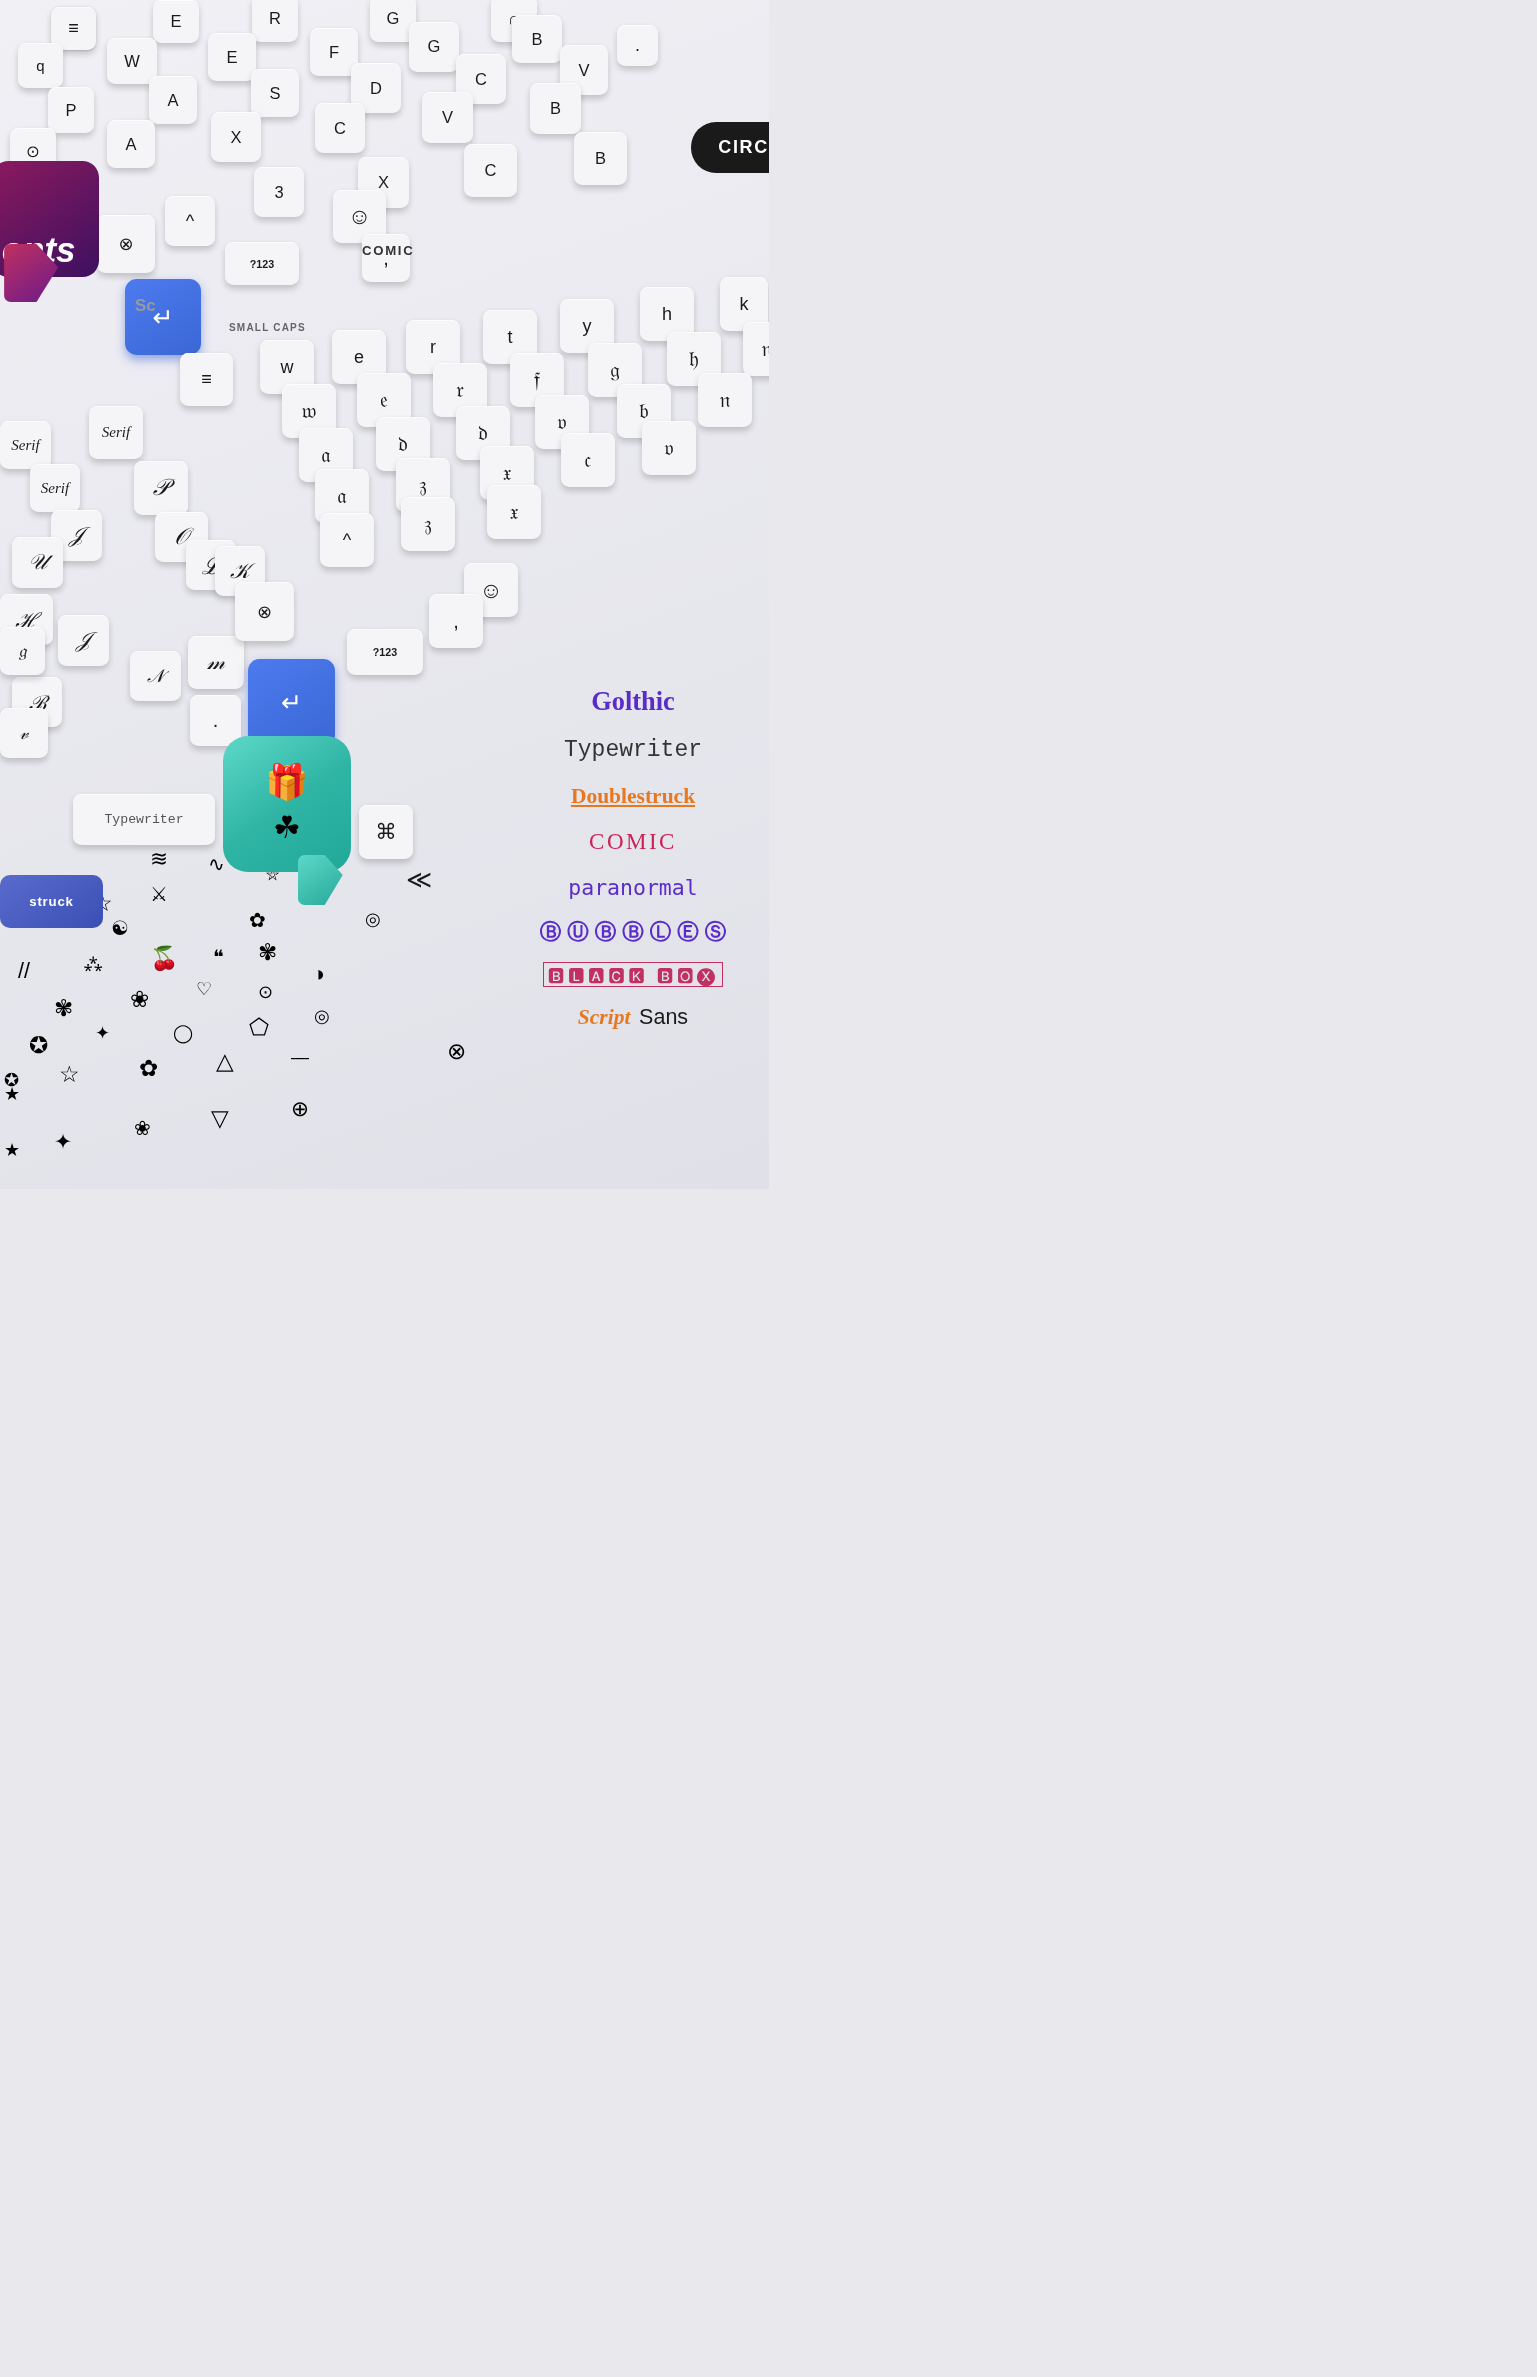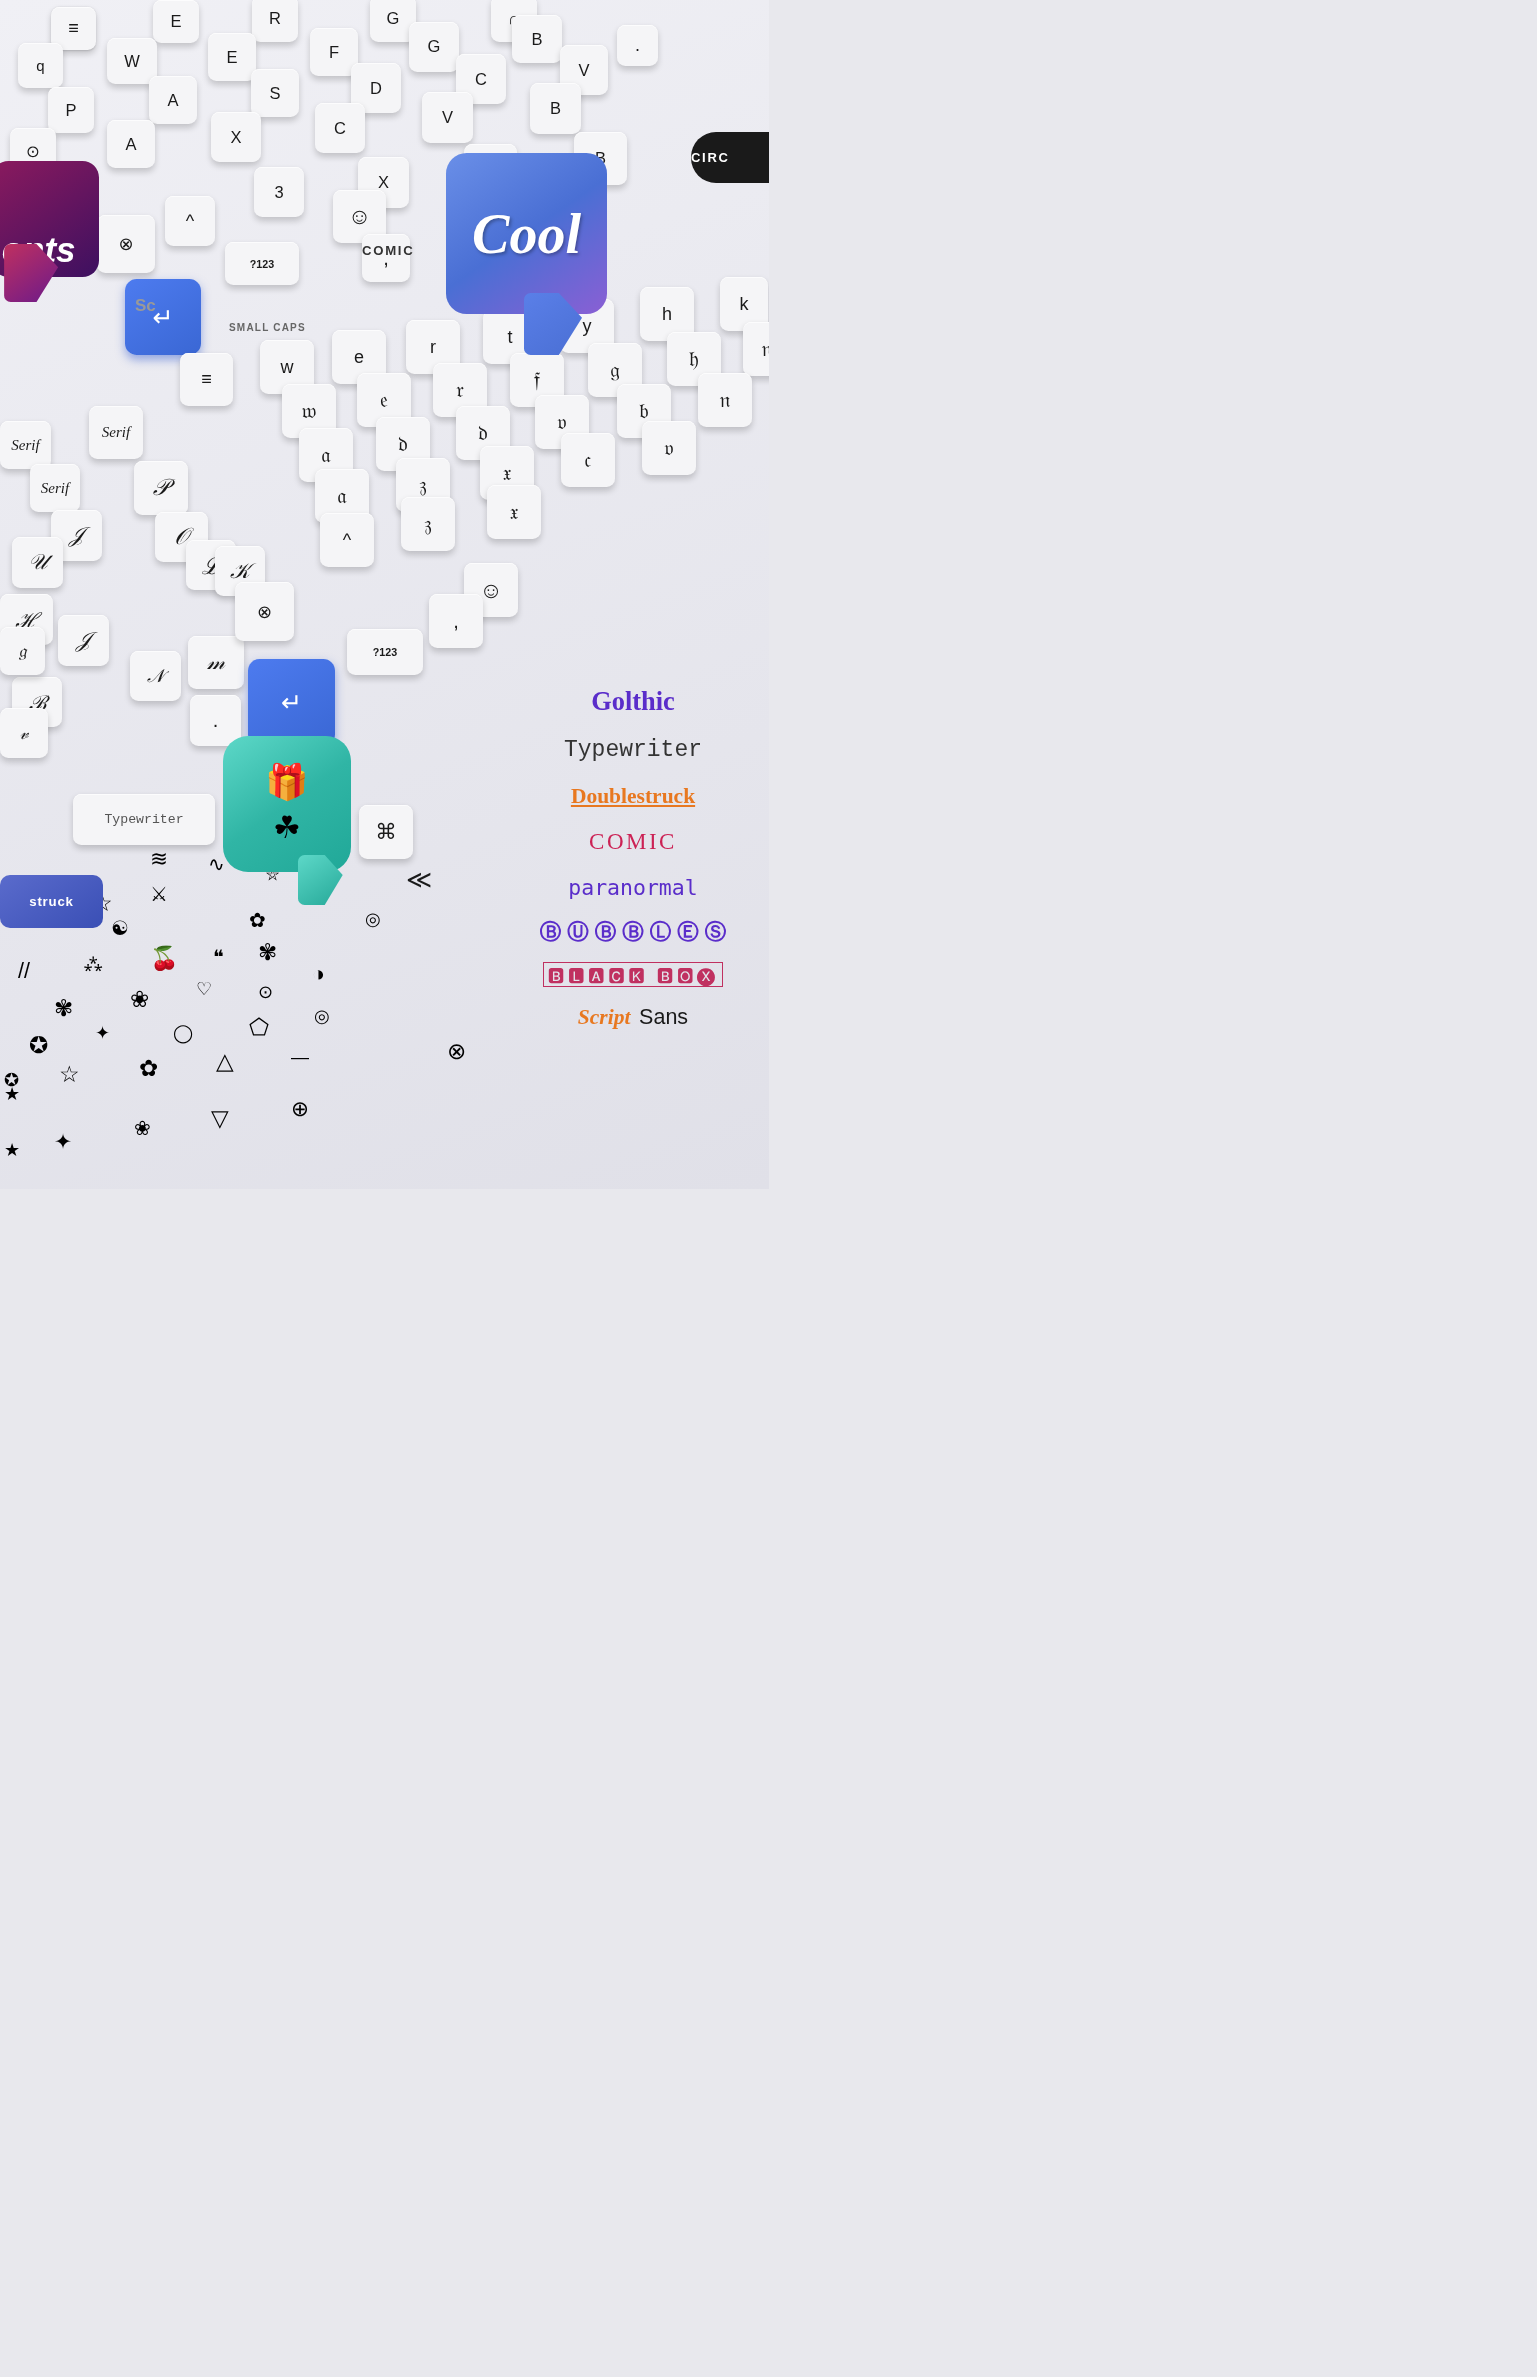--- a/index.html
+++ b/index.html
@@ -241,21 +241,21 @@
   <div class="key" style="position:absolute;left:456px;top:54px;width:50px;height:50px;border-radius:8.3px;font-size:16.5px;display:flex;align-items:center;justify-content:center;background:#f5f5f7;box-shadow:0 3.3px 6.6px rgba(0,0,0,0.18),inset 0 0.8px 0 rgba(255,255,255,0.9);">C</div>
   <div class="key" style="position:absolute;left:560px;top:45px;width:48px;height:50px;border-radius:8.3px;font-size:16.5px;display:flex;align-items:center;justify-content:center;background:#f5f5f7;box-shadow:0 3.3px 6.6px rgba(0,0,0,0.18),inset 0 0.8px 0 rgba(255,255,255,0.9);">V</div>
 
   <div class="key" style="position:absolute;left:10px;top:128px;width:46px;height:46px;border-radius:8.3px;font-size:16.5px;display:flex;align-items:center;justify-content:center;background:#f5f5f7;box-shadow:0 3.3px 6.6px rgba(0,0,0,0.18),inset 0 0.8px 0 rgba(255,255,255,0.9);">⊙</div>
   <div class="key" style="position:absolute;left:107px;top:120px;width:48px;height:48px;border-radius:8.3px;font-size:16.5px;display:flex;align-items:center;justify-content:center;background:#f5f5f7;box-shadow:0 3.3px 6.6px rgba(0,0,0,0.18),inset 0 0.8px 0 rgba(255,255,255,0.9);">A</div>
   <div class="key" style="position:absolute;left:211px;top:112px;width:50px;height:50px;border-radius:8.3px;font-size:16.5px;display:flex;align-items:center;justify-content:center;background:#f5f5f7;box-shadow:0 3.3px 6.6px rgba(0,0,0,0.18),inset 0 0.8px 0 rgba(255,255,255,0.9);">X</div>
   <div class="key" style="position:absolute;left:315px;top:103px;width:50px;height:50px;border-radius:8.3px;font-size:16.5px;display:flex;align-items:center;justify-content:center;background:#f5f5f7;box-shadow:0 3.3px 6.6px rgba(0,0,0,0.18),inset 0 0.8px 0 rgba(255,255,255,0.9);">C</div>
   <div class="key" style="position:absolute;left:422px;top:92px;width:51px;height:51px;border-radius:8.3px;font-size:16.5px;display:flex;align-items:center;justify-content:center;background:#f5f5f7;box-shadow:0 3.3px 6.6px rgba(0,0,0,0.18),inset 0 0.8px 0 rgba(255,255,255,0.9);">V</div>
   <div class="key" style="position:absolute;left:530px;top:83px;width:51px;height:51px;border-radius:8.3px;font-size:16.5px;display:flex;align-items:center;justify-content:center;background:#f5f5f7;box-shadow:0 3.3px 6.6px rgba(0,0,0,0.18),inset 0 0.8px 0 rgba(255,255,255,0.9);">B</div>
 
-  <div class="circ-badge" style="position:absolute;top:132px;right:0px;width:78px;height:51px;background:#1a1a1a;border-radius:25px 0 0 25px;display:flex;align-items:center;justify-content:flex-start;color:white;font-size:13px;font-weight:700;letter-spacing:1.7px;">
+  <div class="circ-badge" style="position:absolute;top:122px;right:0px;width:78px;height:51px;background:#1a1a1a;border-radius:25px 0 0 25px;display:flex;align-items:center;justify-content:flex-end;color:white;font-size:18px;font-weight:700;letter-spacing:1.7px;">
     <span>CIRC</span>
   </div>
 
   <div class="key" style="position:absolute;left:254px;top:167px;width:50px;height:50px;border-radius:8.3px;font-size:16.5px;display:flex;align-items:center;justify-content:center;background:#f5f5f7;box-shadow:0 3.3px 6.6px rgba(0,0,0,0.18),inset 0 0.8px 0 rgba(255,255,255,0.9);">3</div>
   <div class="key" style="position:absolute;left:358px;top:157px;width:51px;height:51px;border-radius:8.3px;font-size:16.5px;display:flex;align-items:center;justify-content:center;background:#f5f5f7;box-shadow:0 3.3px 6.6px rgba(0,0,0,0.18),inset 0 0.8px 0 rgba(255,255,255,0.9);">X</div>
   <div class="key" style="position:absolute;left:464px;top:144px;width:53px;height:53px;border-radius:8.3px;font-size:16.5px;display:flex;align-items:center;justify-content:center;background:#f5f5f7;box-shadow:0 3.3px 6.6px rgba(0,0,0,0.18),inset 0 0.8px 0 rgba(255,255,255,0.9);">C</div>
   <div class="key" style="position:absolute;left:574px;top:132px;width:53px;height:53px;border-radius:8.3px;font-size:16.5px;display:flex;align-items:center;justify-content:center;background:#f5f5f7;box-shadow:0 3.3px 6.6px rgba(0,0,0,0.18),inset 0 0.8px 0 rgba(255,255,255,0.9);">B</div>
 
   <div class="key" style="position:absolute;left:165px;top:196px;width:50px;height:50px;border-radius:8.3px;font-size:18px;display:flex;align-items:center;justify-content:center;background:#f5f5f7;box-shadow:0 3.3px 6.6px rgba(0,0,0,0.18),inset 0 0.8px 0 rgba(255,255,255,0.9);">^</div>
   <div class="key" style="position:absolute;left:333px;top:190px;width:53px;height:53px;border-radius:8.3px;font-size:23px;display:flex;align-items:center;justify-content:center;background:#f5f5f7;box-shadow:0 3.3px 6.6px rgba(0,0,0,0.18),inset 0 0.8px 0 rgba(255,255,255,0.9);">☺</div>
@@ -271,24 +271,20 @@
   <div style="position:absolute;left:229px;top:322px;font-size:10px;font-weight:700;color:#666;letter-spacing:1.2px;">SMALL CAPS</div>
 
   <div class="key" style="position:absolute;left:180px;top:353px;width:53px;height:53px;border-radius:8.3px;font-size:18px;display:flex;align-items:center;justify-content:center;background:#f5f5f7;box-shadow:0 3.3px 6.6px rgba(0,0,0,0.18),inset 0 0.8px 0 rgba(255,255,255,0.9);">≡</div>
 
   <div style="position:absolute;left:135px;top:296px;font-size:17px;color:#999;font-weight:600;">Sc</div>
 
   <div class="key" style="position:absolute;left:0px;top:421px;width:51px;height:48px;border-radius:8.3px;font-style:italic;font-family:Georgia,serif;font-size:15px;display:flex;align-items:center;justify-content:center;background:#f5f5f7;box-shadow:0 3.3px 6.6px rgba(0,0,0,0.18),inset 0 0.8px 0 rgba(255,255,255,0.9);">Serif</div>
   <div class="key" style="position:absolute;left:89px;top:406px;width:54px;height:53px;border-radius:8.3px;font-style:italic;font-family:Georgia,serif;font-size:15px;display:flex;align-items:center;justify-content:center;background:#f5f5f7;box-shadow:0 3.3px 6.6px rgba(0,0,0,0.18),inset 0 0.8px 0 rgba(255,255,255,0.9);">Serif</div>
   <div class="key" style="position:absolute;left:30px;top:464px;width:50px;height:48px;border-radius:8.3px;font-style:italic;font-family:Georgia,serif;font-size:15px;display:flex;align-items:center;justify-content:center;background:#f5f5f7;box-shadow:0 3.3px 6.6px rgba(0,0,0,0.18),inset 0 0.8px 0 rgba(255,255,255,0.9);">Serif</div>
 
-  <div class="cool-badge">
-    <span class="cool-text">Cool</span>
-    <div class="t-cursor-blue"></div>
-  </div>
 
   <div style="position:absolute;left:362px;top:243px;font-size:13.2px;font-weight:700;letter-spacing:1.7px;color:#333;">COMIC</div>
 
   <div class="key" style="position:absolute;left:260px;top:340px;width:54px;height:54px;border-radius:8.3px;font-size:18px;display:flex;align-items:center;justify-content:center;background:#f5f5f7;box-shadow:0 3.3px 6.6px rgba(0,0,0,0.18),inset 0 0.8px 0 rgba(255,255,255,0.9);">w</div>
   <div class="key" style="position:absolute;left:332px;top:330px;width:54px;height:54px;border-radius:8.3px;font-size:18px;display:flex;align-items:center;justify-content:center;background:#f5f5f7;box-shadow:0 3.3px 6.6px rgba(0,0,0,0.18),inset 0 0.8px 0 rgba(255,255,255,0.9);">e</div>
   <div class="key" style="position:absolute;left:406px;top:320px;width:54px;height:54px;border-radius:8.3px;font-size:18px;display:flex;align-items:center;justify-content:center;background:#f5f5f7;box-shadow:0 3.3px 6.6px rgba(0,0,0,0.18),inset 0 0.8px 0 rgba(255,255,255,0.9);">r</div>
   <div class="key" style="position:absolute;left:483px;top:310px;width:54px;height:54px;border-radius:8.3px;font-size:18px;display:flex;align-items:center;justify-content:center;background:#f5f5f7;box-shadow:0 3.3px 6.6px rgba(0,0,0,0.18),inset 0 0.8px 0 rgba(255,255,255,0.9);">t</div>
   <div class="key" style="position:absolute;left:560px;top:299px;width:54px;height:54px;border-radius:8.3px;font-size:18px;display:flex;align-items:center;justify-content:center;background:#f5f5f7;box-shadow:0 3.3px 6.6px rgba(0,0,0,0.18),inset 0 0.8px 0 rgba(255,255,255,0.9);">y</div>
   <div class="key" style="position:absolute;left:640px;top:287px;width:54px;height:54px;border-radius:8.3px;font-size:18px;display:flex;align-items:center;justify-content:center;background:#f5f5f7;box-shadow:0 3.3px 6.6px rgba(0,0,0,0.18),inset 0 0.8px 0 rgba(255,255,255,0.9);">h</div>
   <div class="key" style="position:absolute;left:720px;top:277px;width:48px;height:54px;border-radius:8.3px;font-size:18px;display:flex;align-items:center;justify-content:center;background:#f5f5f7;box-shadow:0 3.3px 6.6px rgba(0,0,0,0.18),inset 0 0.8px 0 rgba(255,255,255,0.9);">k</div>

